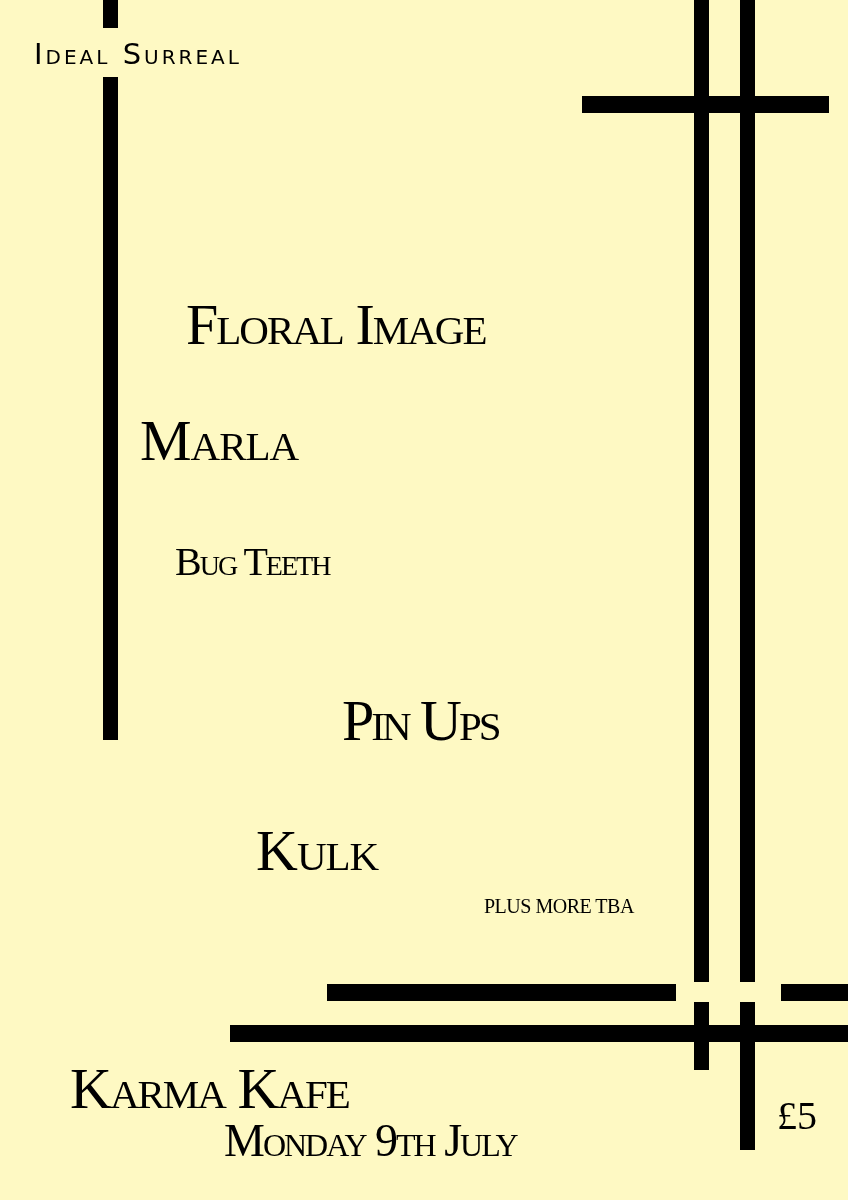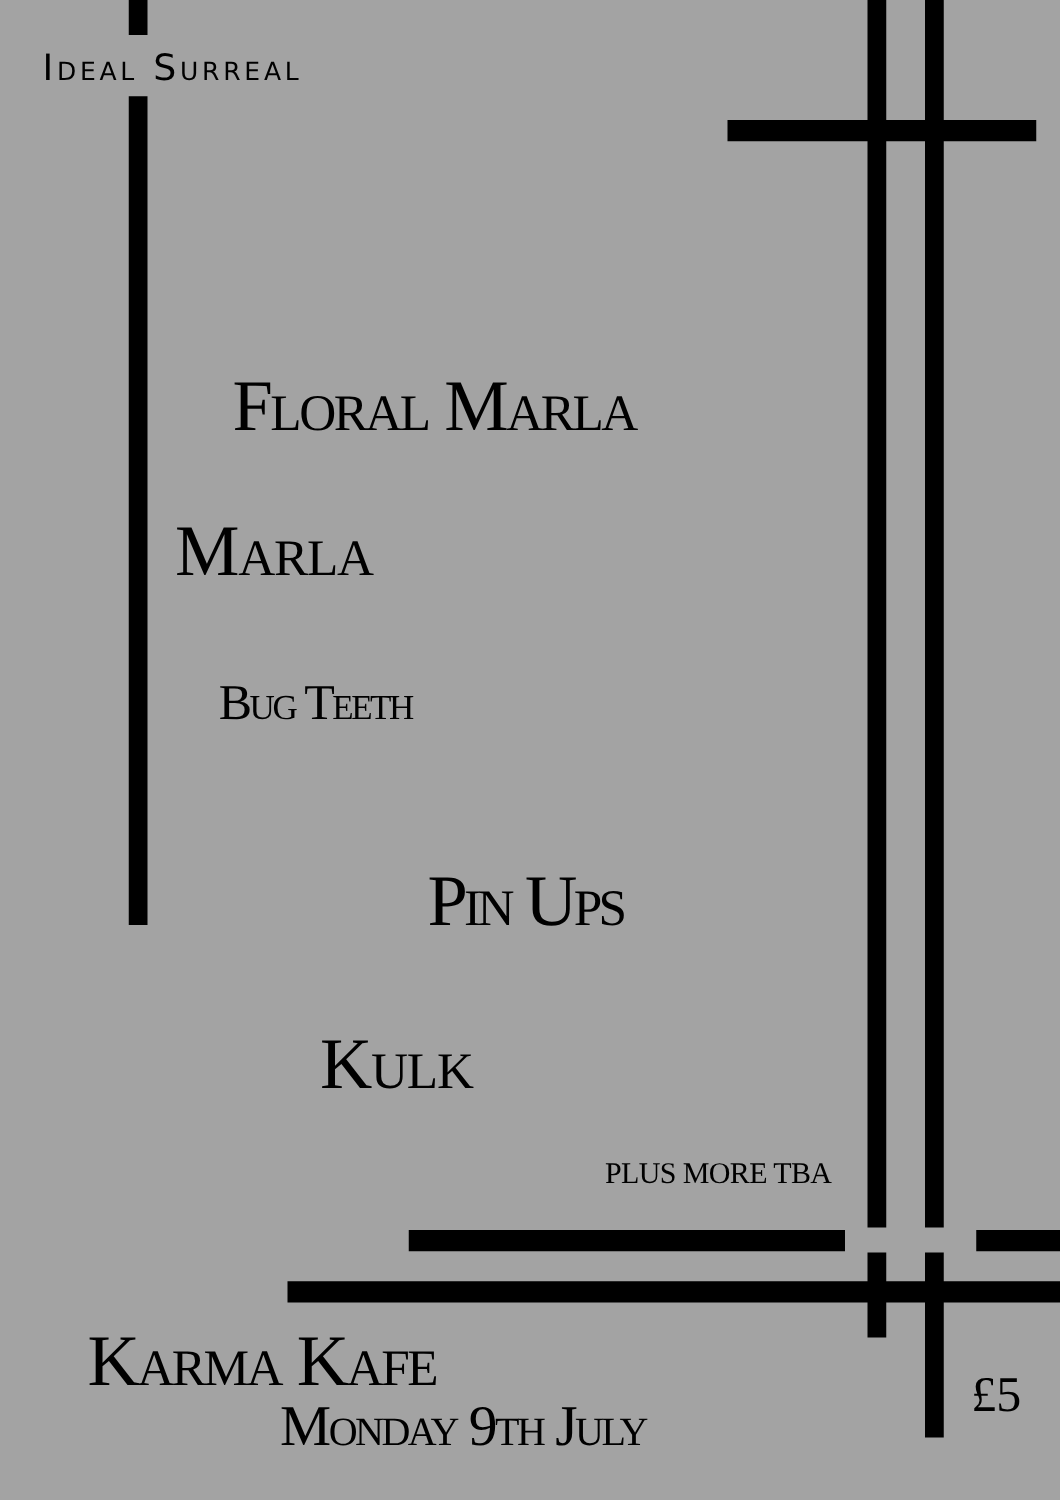--- a/index.html
+++ b/index.html
@@ -1,16 +1,16 @@
 <!DOCTYPE html>
 <html><head>
 <meta charset="utf-8">
 <style>
   html, body { margin:0; padding:0; background:#ffffff; }
-  #poster { position:relative; width:848px; height:1200px; background:#a3a3a3; overflow:hidden; font-family:"DejaVu Serif","Liberation Serif",serif; color:#000; }
+  #poster { position:relative; width:848px; height:1200px; background:#fef9c3; overflow:hidden; font-family:"DejaVu Serif","Liberation Serif",serif; color:#000; }
   .bar { position:absolute; background:#000; }
   .t { position:absolute; white-space:nowrap; color:#000; font-variant:small-caps; line-height:1; }
   .sans { font-family:"DejaVu Sans","Liberation Sans",sans-serif; }
   .serif { font-family:"Liberation Serif","DejaVu Serif",serif; }
 </style>
 </head>
 <body>
 
 <div id="poster">
 
@@ -22,25 +22,25 @@
   <div class="bar" style="left:694px;top:1002px;width:15px;height:68px;"></div>
   <div class="bar" style="left:740px;top:1002px;width:15px;height:148px;"></div>
 
   <div class="bar" style="left:582px;top:96px;width:247px;height:17px;"></div>
   <div class="bar" style="left:327px;top:984px;width:349px;height:17px;"></div>
   <div class="bar" style="left:781px;top:984px;width:67px;height:17px;"></div>
   <div class="bar" style="left:230px;top:1025px;width:618px;height:17px;"></div>
 
   <div class="t sans" style="left:34px;top:40px;font-size:29px;letter-spacing:3px;">Ideal Surreal</div>
 
-  <div class="t serif" style="left:186px;top:296px;font-size:58px;letter-spacing:-2px;">Floral Marla</div>
+  <div class="t serif" style="left:186px;top:296px;font-size:58px;letter-spacing:-2px;">Floral Image</div>
   <div class="t serif" style="left:140px;top:412px;font-size:58px;letter-spacing:-1px;">Marla</div>
   <div class="t serif" style="left:175px;top:542px;font-size:40px;letter-spacing:-2px;">Bug Teeth</div>
   <div class="t serif" style="left:342px;top:692px;font-size:58px;letter-spacing:-3px;text-align:right;">Pin Ups</div>
   <div class="t serif" style="left:256px;top:822px;font-size:58px;letter-spacing:-1px;">Kulk</div>
 
-  <div class="t serif" style="left:484px;top:927px;font-size:24px;letter-spacing:-0.5px;text-transform:uppercase;font-variant:normal;">Plus more TBA</div>
+  <div class="t serif" style="left:484px;top:896px;font-size:20px;letter-spacing:-0.5px;text-transform:uppercase;font-variant:normal;">Plus more TBA</div>
 
   <div class="t serif" style="left:70px;top:1060px;font-size:58px;letter-spacing:-2px;">Karma Kafe</div>
   <div class="t serif" style="left:224px;top:1118px;font-size:46px;letter-spacing:-2px;">Monday 9th July</div>
 
   <div class="t serif" style="left:777px;top:1096px;font-size:40px;font-variant:normal;">£5</div>
 </div>
 
 </body></html>

